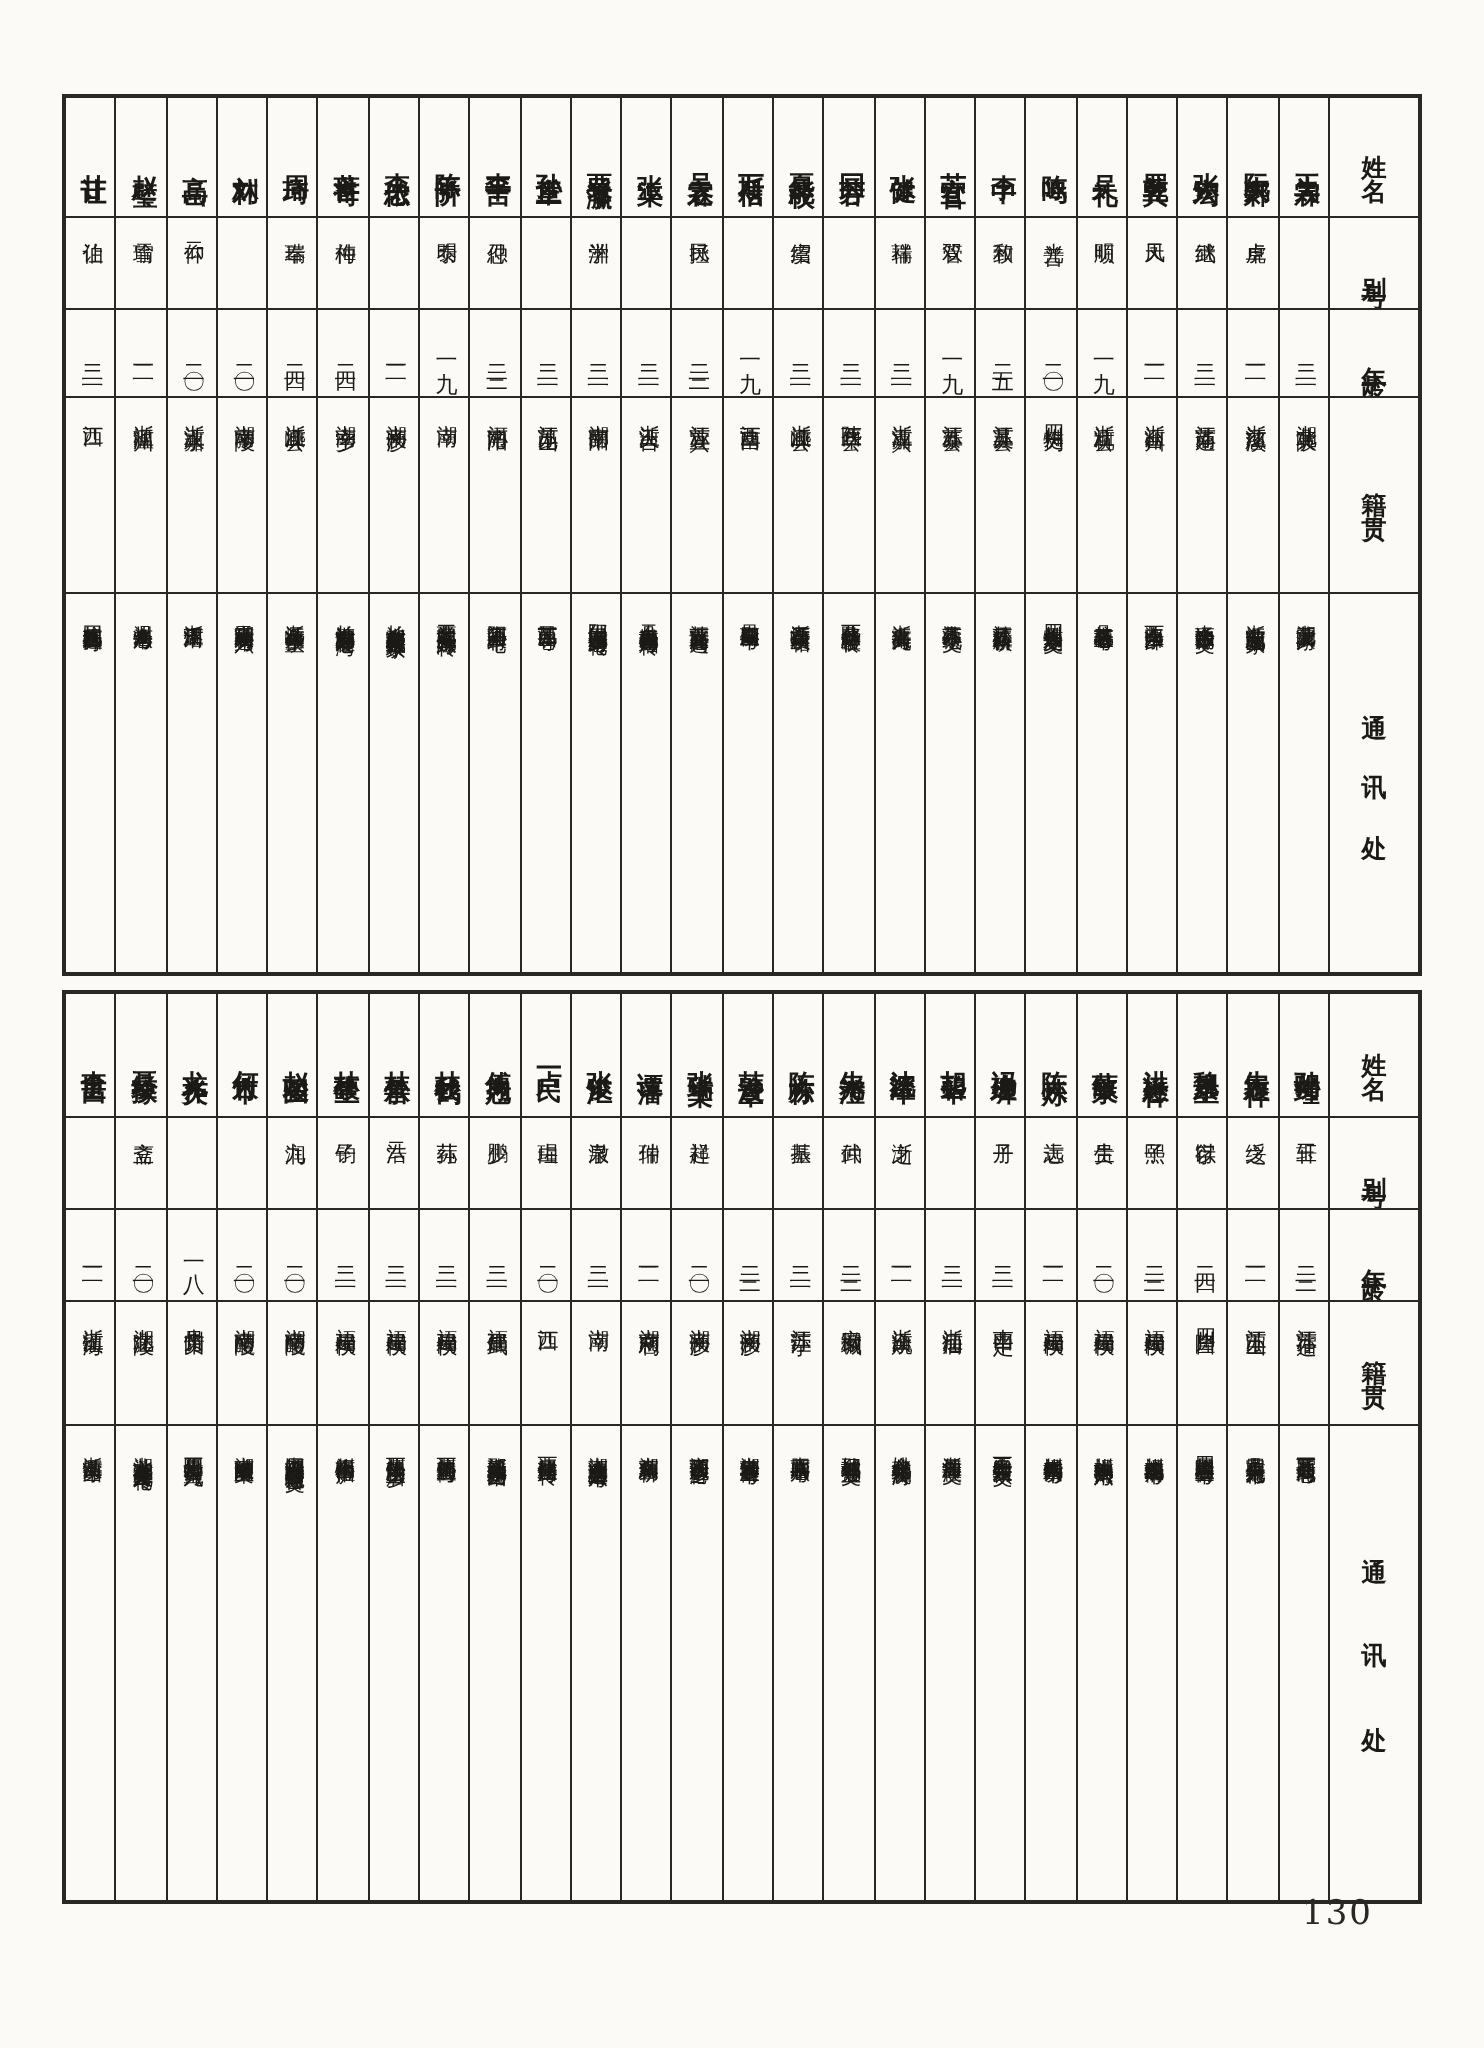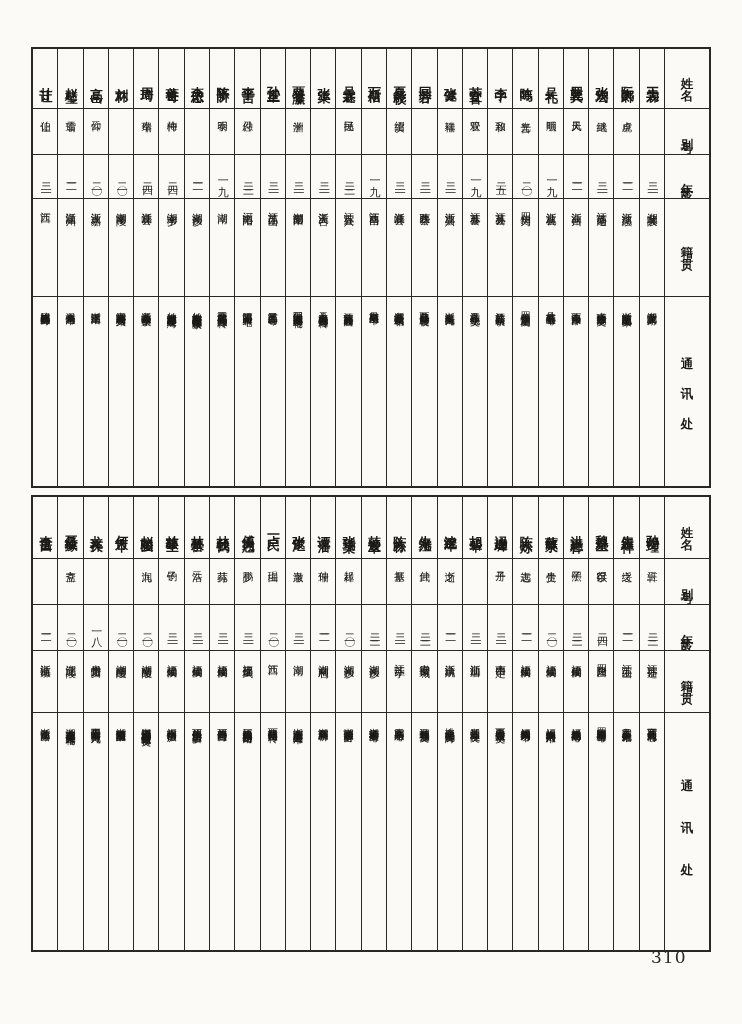--- a/index.html
+++ b/index.html
@@ -1007,13 +1007,13 @@
       </div>
     <div class="cell native-cell">
         <span class="vtext sp-wide">籍贯</span>
       </div>
     <div class="cell addr-cell">
         <span class="vtext contact">通讯处</span>
       </div>
   </aside>
 </section>
 
-<div class="page-number">310</div>
+<div class="page-number">130</div>
 
 </body></html>

